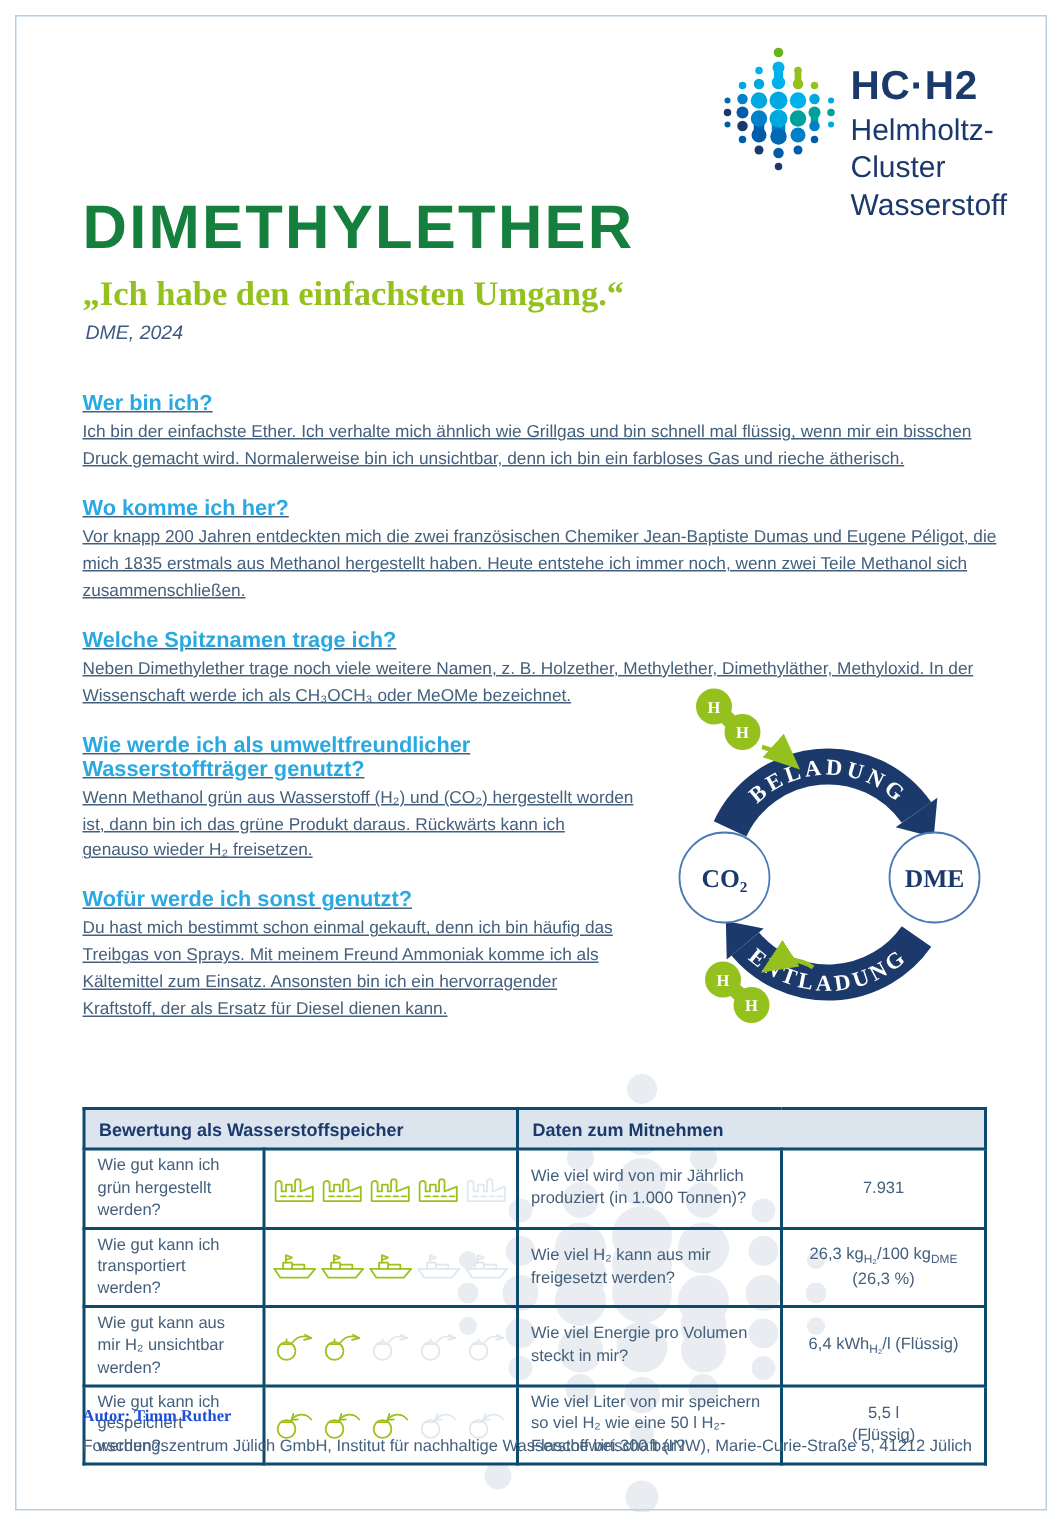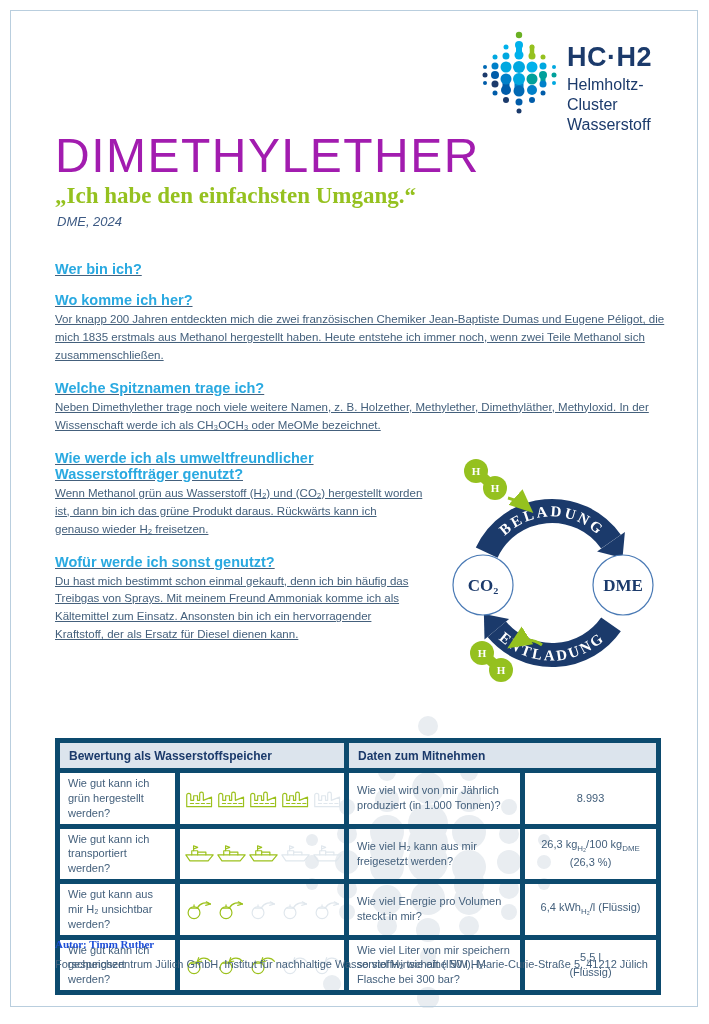--- a/index.html
+++ b/index.html
@@ -6,25 +6,25 @@
   .page{position:relative;width:709px;height:1008px;background:#fff;overflow:hidden;
         font-family:"Liberation Sans",sans-serif;color:#44607c;padding-left:28px;}
   .frame{position:absolute;left:10px;top:10px;width:686px;height:995px;
          border:1px solid #b9cede;pointer-events:none;}
 
   
   .logo{position:absolute;left:481px;top:26px;width:200px;height:100px;}
   .logo-dots{position:absolute;left:0;top:4px;}
   .logo-text{position:absolute;left:86px;top:18px;color:#1b3a6b;}
   .brand{font-size:27px;font-weight:700;letter-spacing:.5px;line-height:1;}
-  .brand-sub{font-size:16px;line-height:1.25;margin-top:4px;}
-
-  
-  .title{position:absolute;left:55px;top:128px;font-size:48px;font-weight:400;
-         letter-spacing:1.5px;color:#a21caf;}
+  .brand-sub{font-size:20px;line-height:1.25;margin-top:4px;}
+
+  
+  .title{position:absolute;left:55px;top:128px;font-size:41px;font-weight:700;
+         letter-spacing:1.5px;color:#15803d;}
   .quote{position:absolute;left:55px;top:183px;font-family:"Liberation Serif",serif;
          font-weight:700;font-size:23px;color:#95c11f;text-align:right;}
   .attribution{position:absolute;left:57px;top:214px;font-style:italic;font-size:13px;color:#3d5a84;}
 
   
   .content{position:absolute;left:55px;top:261px;width:612px;text-decoration:underline;}
   .section{margin-bottom:15px;}
   .section h3{margin:0 0 3px 0;font-size:14.5px;font-weight:700;color:#29a9e1;}
   .section p{margin:0;font-size:11.5px;line-height:1.56;color:#44607c;}
   .heading-narrow h3{width:330px;}
@@ -35,21 +35,21 @@
   .arc-label{font-family:"Liberation Serif",serif;font-weight:700;font-size:15px;
              letter-spacing:2.5px;fill:#ffffff;}
   .node-label{font-family:"Liberation Serif",serif;font-weight:700;font-size:17px;fill:#1b3a6b;}
   .h-label{font-family:"Liberation Serif",serif;font-weight:700;font-size:11px;fill:#ffffff;}
 
   
   .watermark{position:absolute;left:292px;top:712px;}
 
   
   .htable{position:absolute;left:55px;top:738px;width:601px;border-collapse:collapse;table-layout:fixed;}
-  .htable th,.htable td{border:5px solid #0c4a6e;}
+  .htable th,.htable td{border:2px solid #0c4a6e;}
   .htable th{background:#dce4ed;color:#1b3a6b;font-size:12px;text-align:left;padding:5px 9px;height:15px;}
   .htable td{font-size:11px;color:#44607c;padding:3px 8px;vertical-align:middle;line-height:1.35;background:transparent;}
   td.val{text-align:center;}
   td.cell-icons{padding:2px 4px;white-space:nowrap;}
   .rate-icon{display:inline-block;width:31px;height:23px;margin:0 1px 0 0;vertical-align:middle;}
   .rate-icon svg{width:100%;height:100%;display:block;}
   .rate-icon.on{color:#9cc11c;}
   .rate-icon.off{color:#e0e7ed;}
   sub{font-size:.72em;}
 
@@ -168,20 +168,21 @@
     </div>
   </div>
 
   <div class="title">DIMETHYLETHER</div>
   <div class="quote">„Ich habe den einfachsten Umgang.“</div>
   <div class="attribution">DME, 2024</div>
 
   <div class="content">
     <div class="section">
       <h3>Wer bin ich?</h3>
+      <p>Ich bin der einfachste Ether. Ich verhalte mich ähnlich wie Grillgas und bin schnell mal flüssig, wenn mir ein bisschen Druck gemacht wird. Normalerweise bin ich unsichtbar, denn ich bin ein farbloses Gas und rieche ätherisch.</p>
     </div>
     <div class="section">
       <h3>Wo komme ich her?</h3>
       <p>Vor knapp 200 Jahren entdeckten mich die zwei französischen Chemiker Jean-Baptiste Dumas und Eugene Péligot, die mich 1835 erstmals aus Methanol hergestellt haben. Heute entstehe ich immer noch, wenn zwei Teile Methanol sich zusammenschließen.</p>
     </div>
     <div class="section">
       <h3>Welche Spitznamen trage ich?</h3>
       <p>Neben Dimethylether trage noch viele weitere Namen, z. B. Holzether, Methylether, Dimethyläther, Methyloxid. In der Wissenschaft werde ich als CH₃OCH₃ oder MeOMe bezeichnet.</p>
     </div>
     <div class="section heading-narrow body-narrow">
@@ -272,21 +273,21 @@
                   <path d="M3 21 V8.5 a2.2 2.2 0 0 1 4.4 0 V14 h3.2 V9 h4.2 v5 h2.4 V7 a2 2 0 0 1 4 0 v7 l9 -3.5 V21 Z"></path>
                   <path d="M7 17.5 h3.5 M13 17.5 h3.5 M19 17.5 h3.5 M25 17.5 h3.5"></path>
                 </g>
               </svg></span><span class="rate-icon off"><svg viewBox="0 0 34 24">
                 <g fill="none" stroke="currentColor" stroke-width="1.3" stroke-linejoin="round" stroke-linecap="round">
                   <path d="M3 21 V8.5 a2.2 2.2 0 0 1 4.4 0 V14 h3.2 V9 h4.2 v5 h2.4 V7 a2 2 0 0 1 4 0 v7 l9 -3.5 V21 Z"></path>
                   <path d="M7 17.5 h3.5 M13 17.5 h3.5 M19 17.5 h3.5 M25 17.5 h3.5"></path>
                 </g>
               </svg></span></td>
       <td>Wie viel wird von mir Jährlich produziert (in 1.000 Tonnen)?</td>
-      <td class="val">8.993</td>
+      <td class="val">7.931</td>
     </tr>
     <tr style="height:38px">
       <td>Wie gut kann ich transportiert werden?</td>
       <td class="cell-icons"><span class="rate-icon on"><svg viewBox="0 0 34 24">
                 <g fill="none" stroke="currentColor" stroke-width="1.3" stroke-linejoin="round" stroke-linecap="round">
                   <path d="M2 13.5 h30 l-5.5 6.5 H6.5 Z"></path>
                   <path d="M8.5 13.5 V9 h6.5 v4.5 M15 13.5 V10.5 h9 v3"></path>
                   <path d="M10.5 9 V3.5 l4.5 1.8 -4.5 1.8"></path>
                 </g>
               </svg></span><span class="rate-icon on"><svg viewBox="0 0 34 24">

